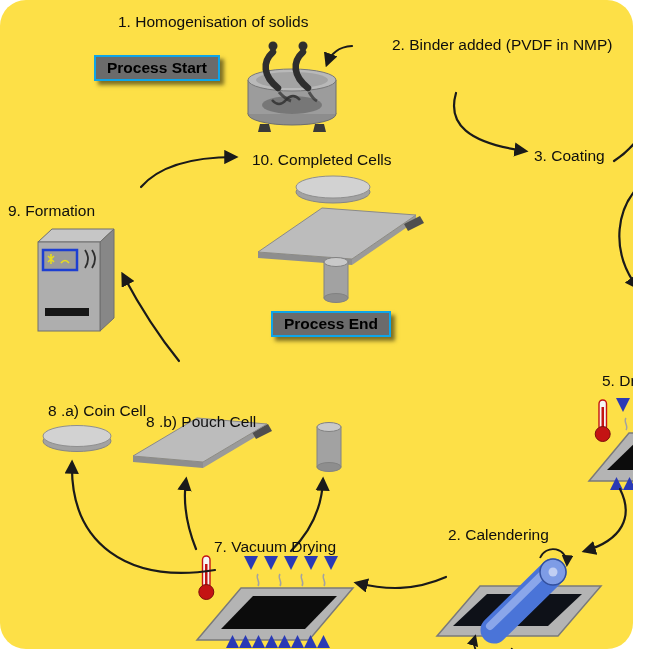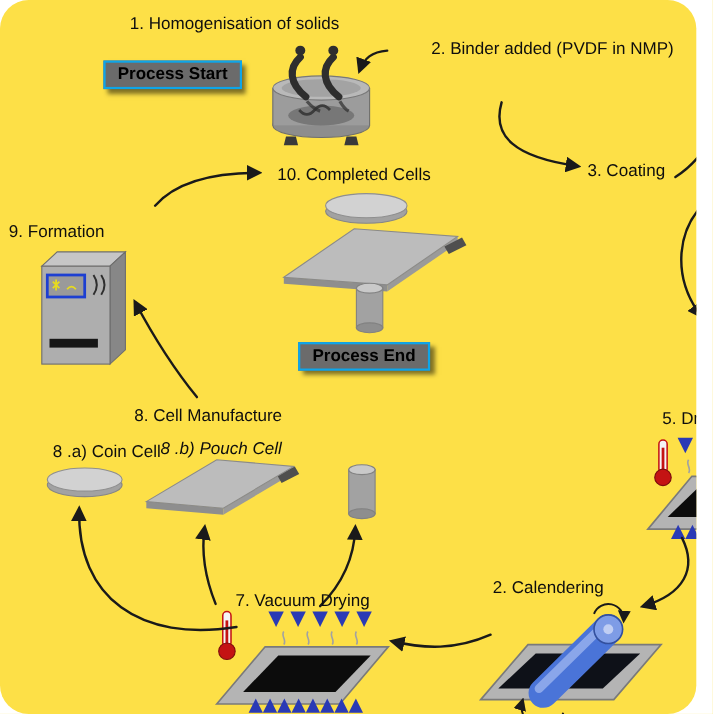--- a/index.html
+++ b/index.html
@@ -146,23 +146,22 @@
 
   <div class="label" style="left:118px;top:12px;">1. Homogenisation of solids</div>
   <div class="label" style="left:356px;top:35px;margin-left:36px;">2. Binder added (PVDF in NMP)</div>
   <div class="label" style="left:534px;top:146px;">3. Coating</div>
   <div class="label" style="left:252px;top:150px;">10. Completed Cells</div>
 
   <div class="label" style="left:8px;top:180px;margin-top:21px;">
     <div>9. Formation</div>
   </div>
 
-  <div class="label" style="left:122px;top:369px;">8. Cell Manufacture</div>
   <div class="label" style="left:24px;top:401px;margin-left:24px;">8 .a) Coin Cell</div>
-  <div class="label" style="left:146px;top:399px;font-style:italic;">8 .b) Pouch Cell</div>
+  <div class="label" style="left:146px;top:412px;">8 .b) Pouch Cell</div>
   <div class="label" style="left:602px;top:371px;">5. Drying</div>
   <div class="label" style="left:448px;top:525px;">2. Calendering</div>
   <div class="label" style="left:214px;top:537px;">7. Vacuum Drying</div>
 
   <div class="process-box" style="left:94px;top:55px;">Process Start</div>
   <div class="process-box" style="left:271px;top:311px;">Process End</div>
 
 </div>
 
 </body></html>

